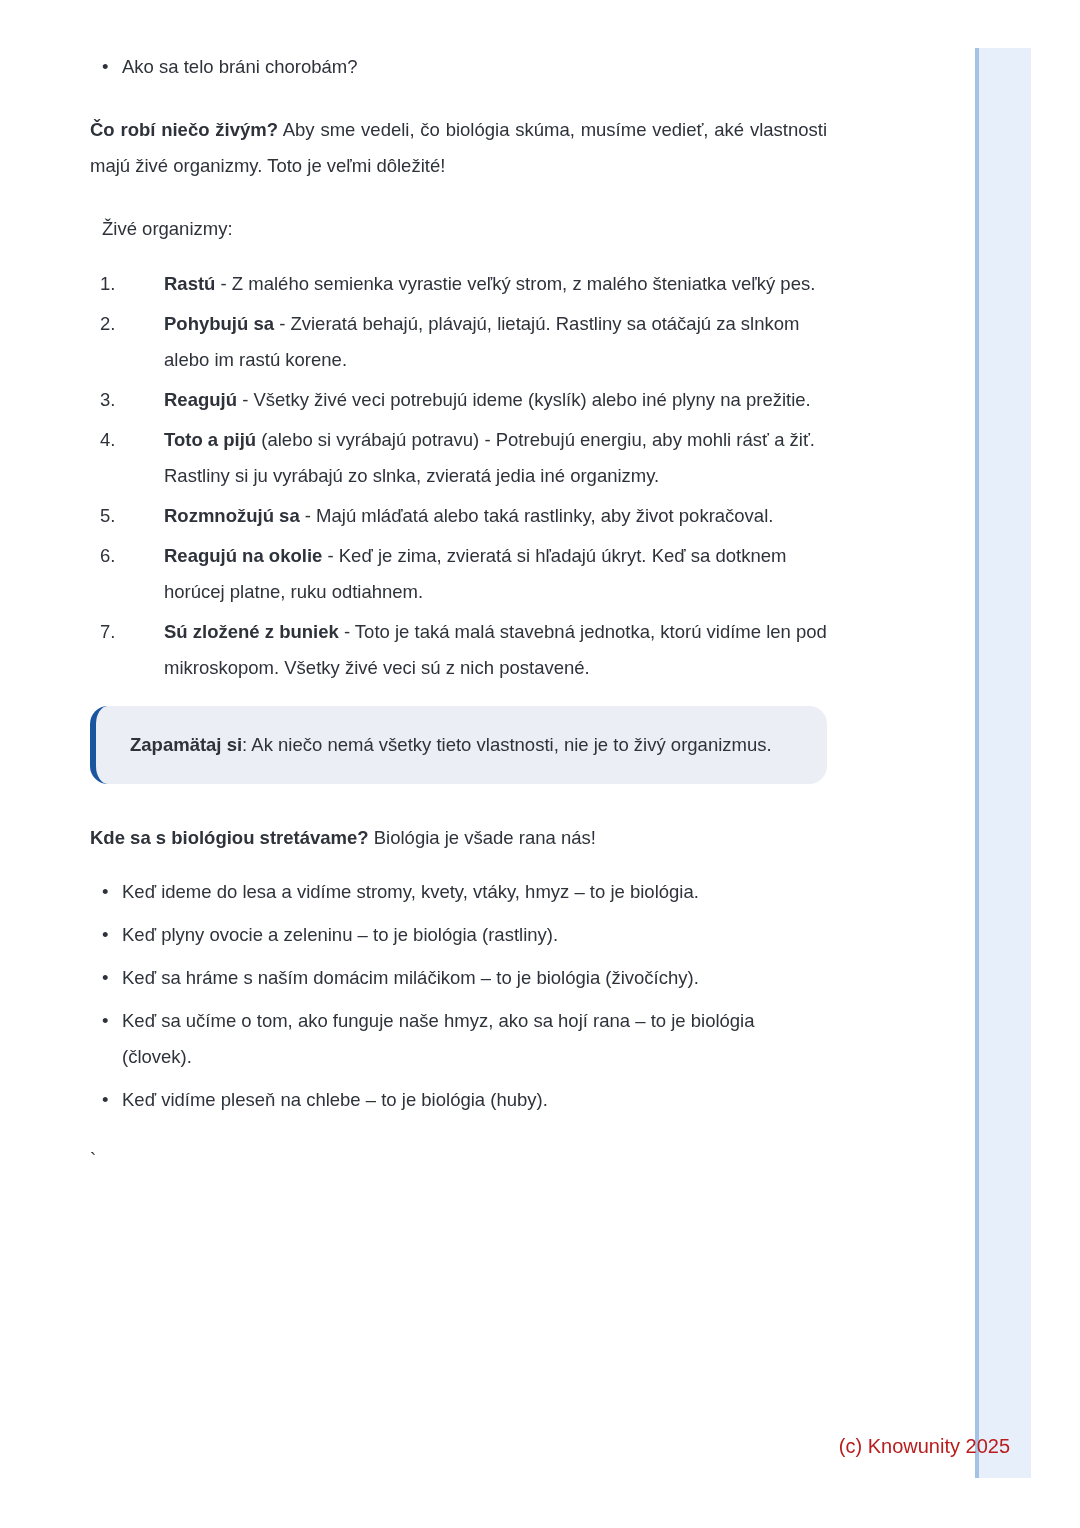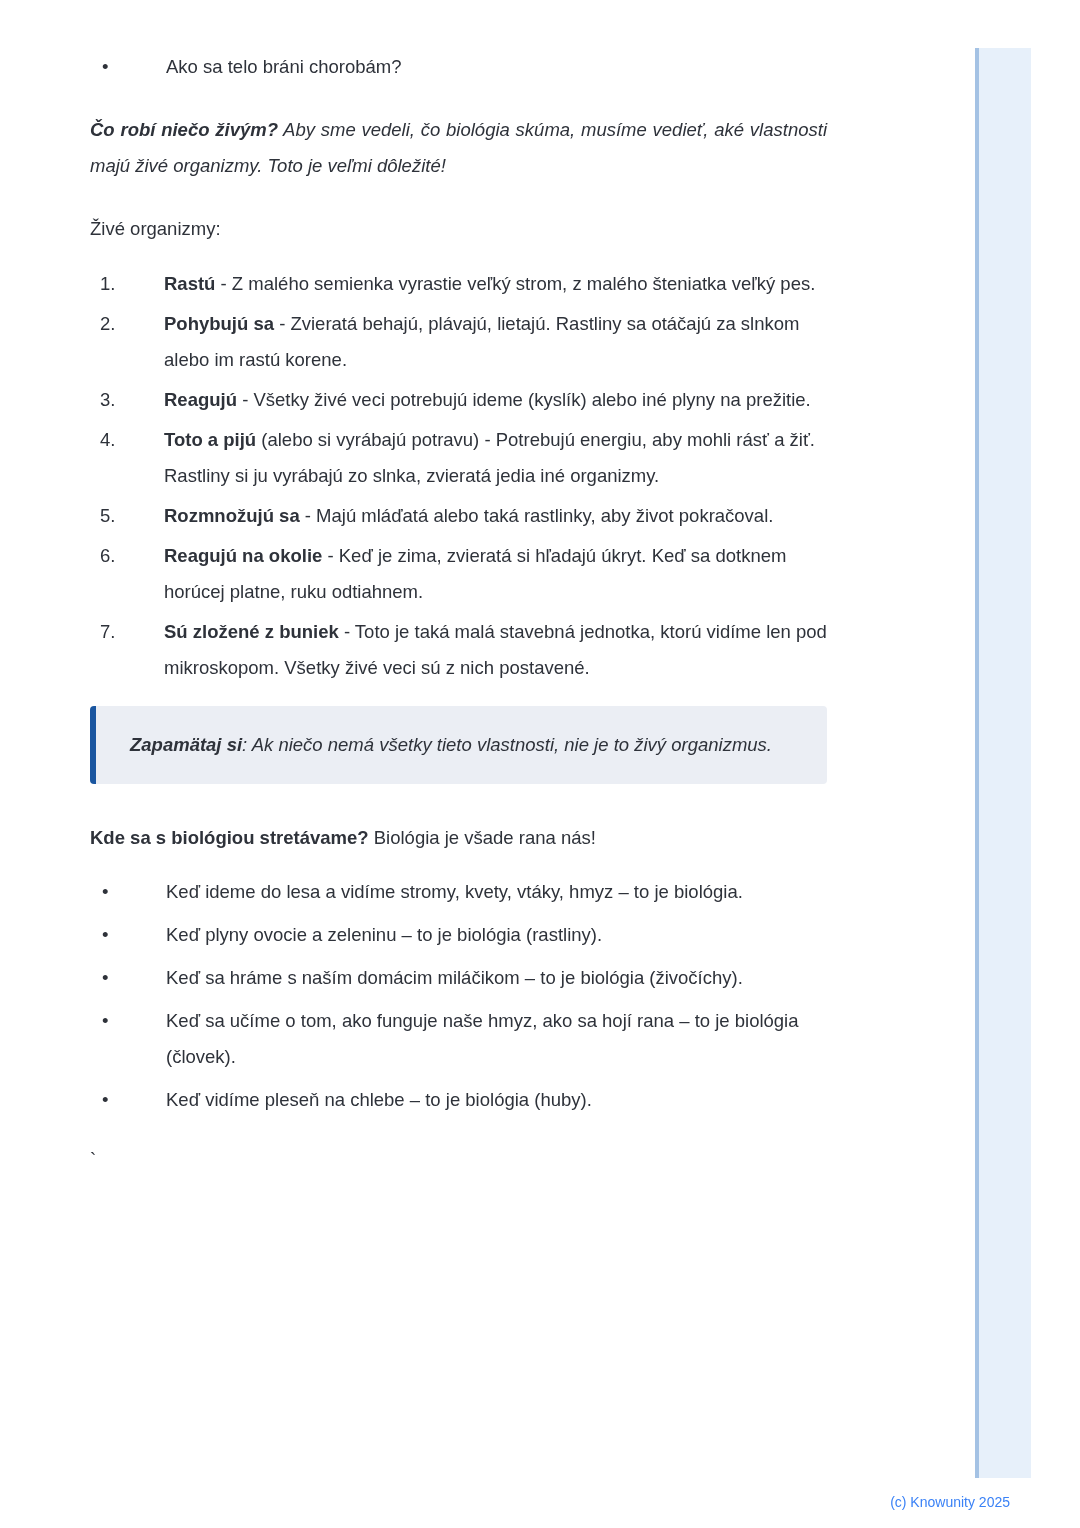--- a/index.html
+++ b/index.html
@@ -21,55 +21,55 @@
   }
 
   .content {
     position: absolute; left: 90px; top: 49px; width: 737px;
     font-size: 18.5px; line-height: 36px;
     z-index: 2;
   }
 
   p { margin: 0; }
   strong { font-weight: bold; }
-  .justify { text-align: justify; font-style: italic; }
+  .justify { text-align: justify; }
 
   .bullet-list, .num-list { list-style: none; margin: 0; padding: 0; }
 
   .b-item { display: flex; align-items: flex-start; }
   .b-marker { flex: 0 0 20px; margin-left: 12px; }
-  .b-text { flex: 1; margin-left: 44px; }
+  .b-text { flex: 1; }
 
   .intro { margin-top: 27px; }
-  .list-intro { margin-top: 27px; }
+  .list-intro { margin-top: 27px; margin-left: 12px; }
 
   .num-list { margin-top: 19px; }
   .n-item { display: flex; align-items: flex-start; margin-bottom: 4px; }
   .n-num { flex: 0 0 19px; margin-left: 10px; margin-right: 4px; }
   .n-text { flex: 1; margin-left: 41px; }
 
   .callout {
     margin-top: 20px;
     background: #ebeef4;
     border-left: 6px solid #1a56a0;
-    border-radius: 4px;
+    border-radius: 18px;
     padding: 21px 34px;
   }
 
   .where { margin-top: 36px; }
 
   .examples { margin-top: 18px; }
   .examples .b-item { margin-bottom: 7px; }
 
   .stray { margin-top: 24px; }
 
   .footer {
-    position: absolute; top: 1492px; right: 70px;
-    font-size: 14px; line-height: 20px;
-    color: #3b82f6;
+    position: absolute; top: 1436px; right: 70px;
+    font-size: 20px; line-height: 20px;
+    color: #b91c1c;
     z-index: 3;
   }
 </style>
 </head>
 <body>
 
 <div class="page">
 
   <div class="sidebar-accent"></div>
 

